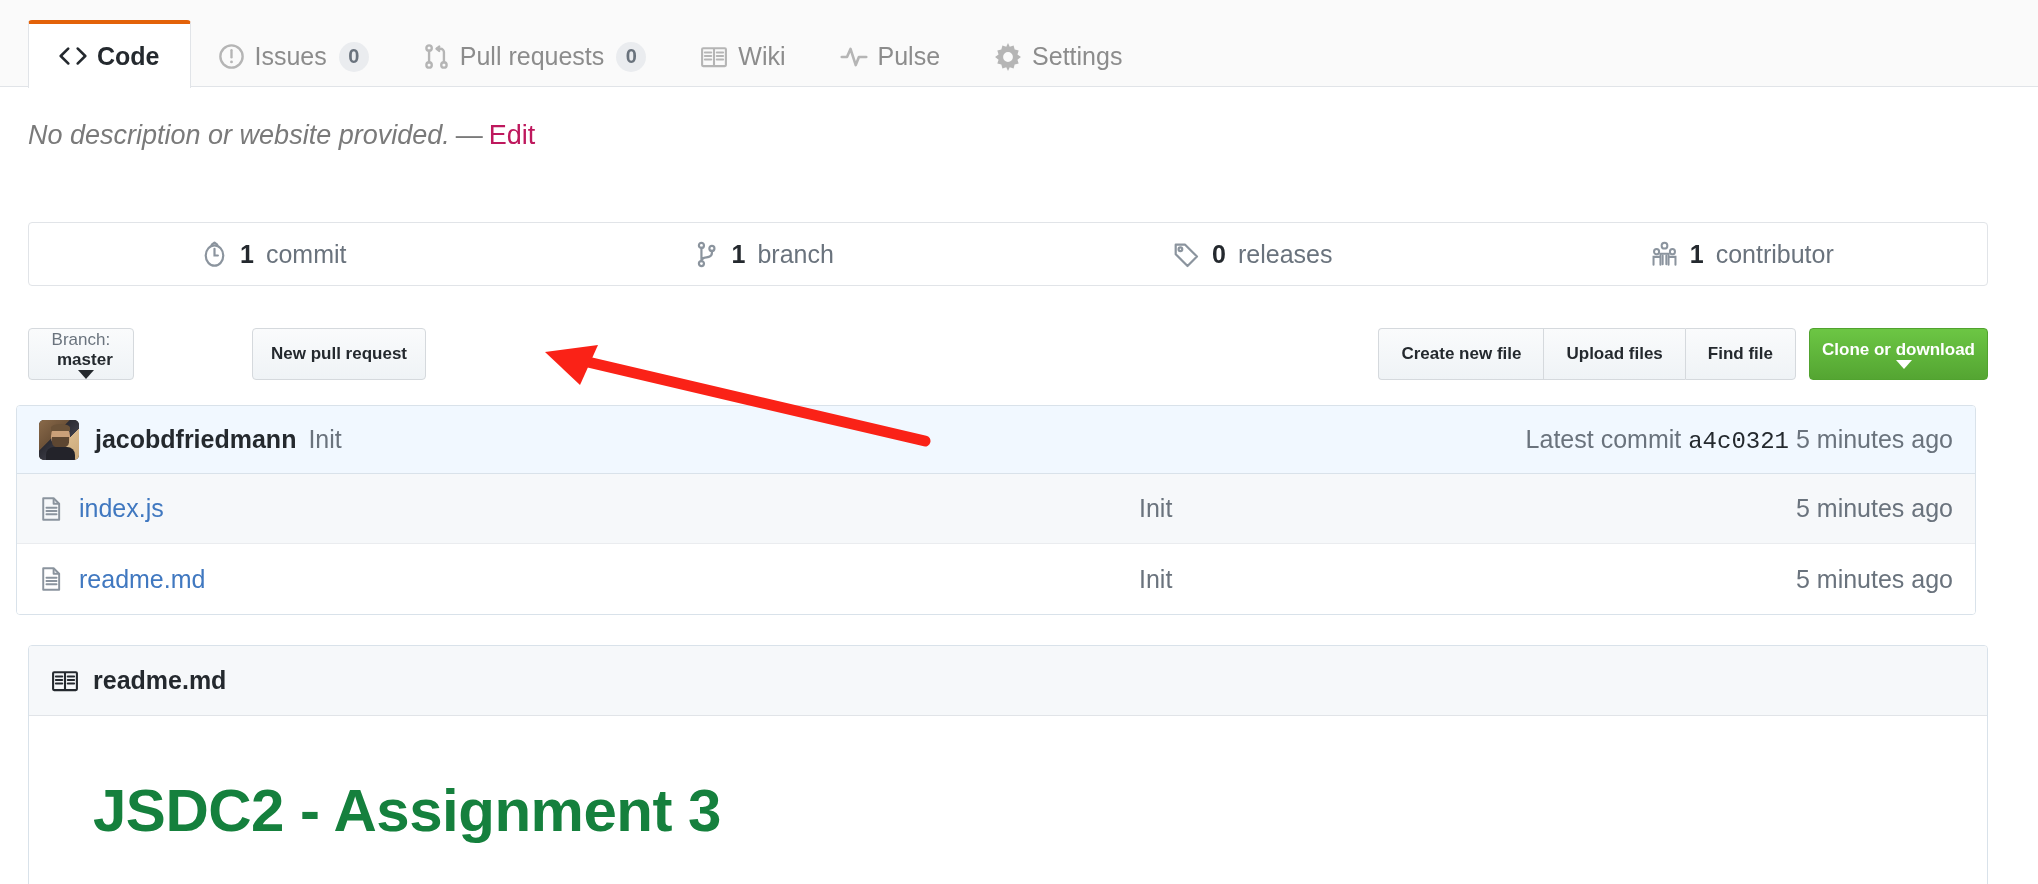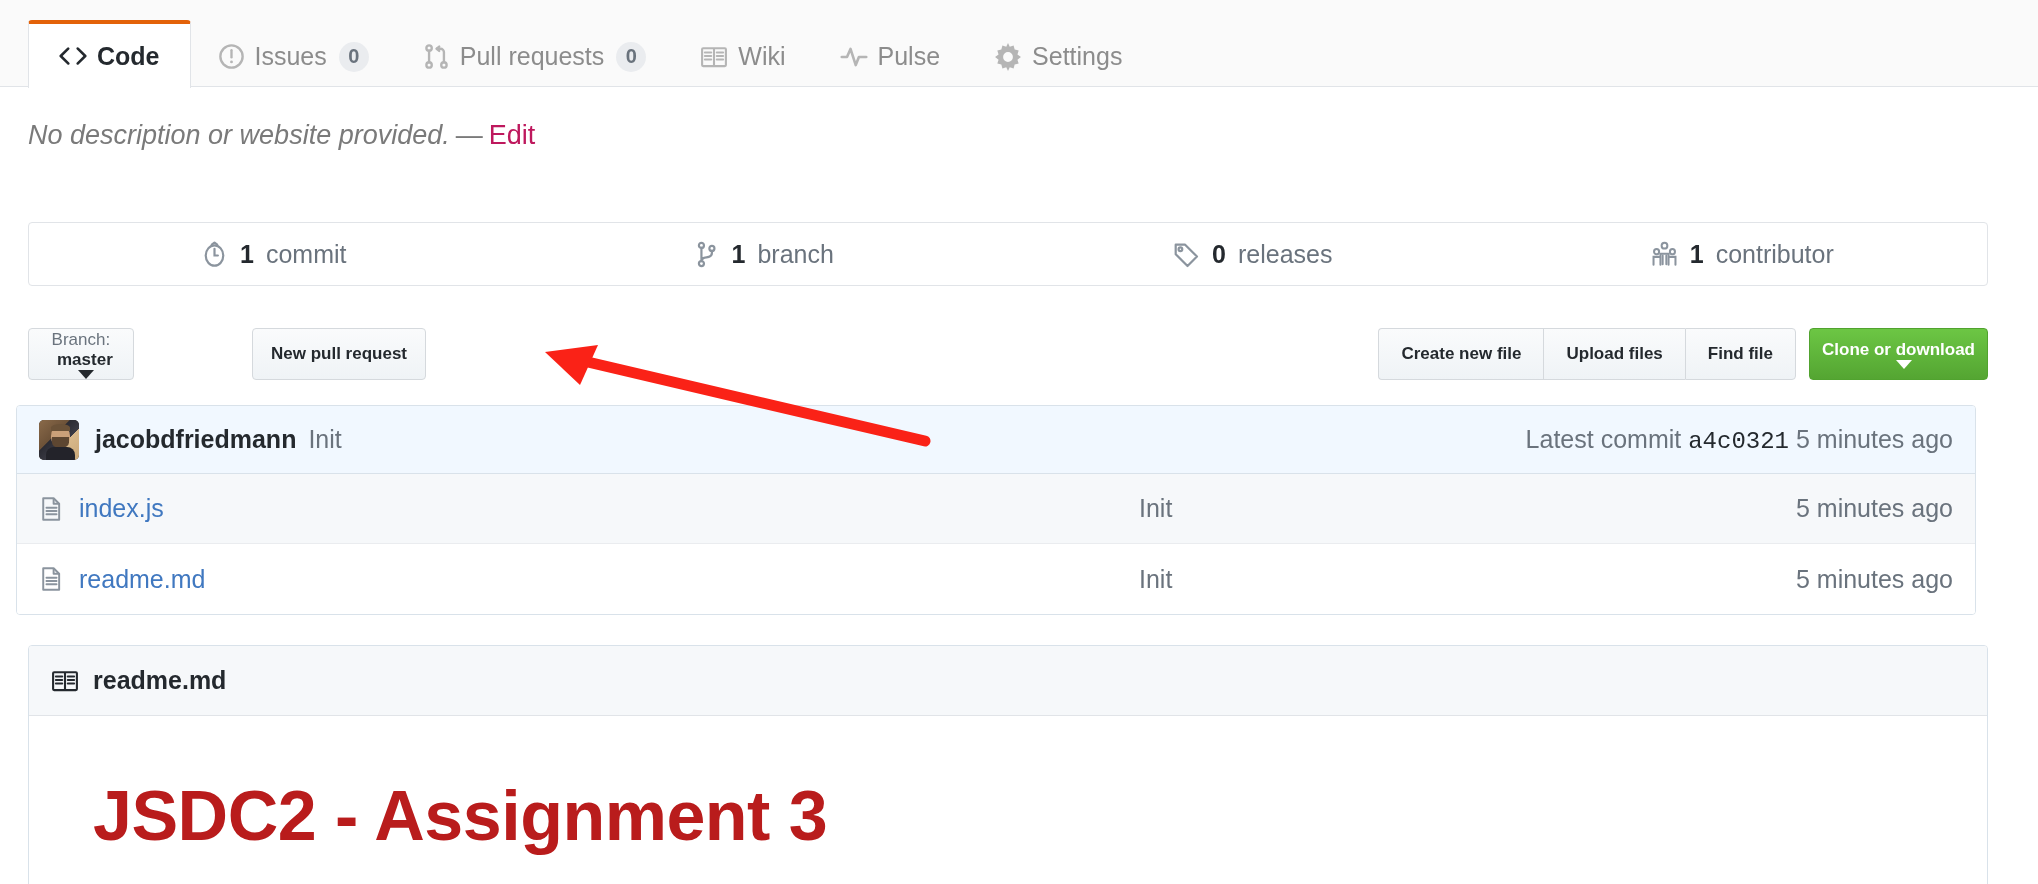--- a/index.html
+++ b/index.html
@@ -151,21 +151,21 @@
   }
   .readme-head {
     display: flex; align-items: center; gap: 14px;
     height: 70px; padding: 0 22px;
     background: #f6f8fa; border-bottom: 1px solid #e1e4e8;
     font-size: 25px; font-weight: 700; color: #24292e;
   }
   .readme-head .ico { color: #24292e; display: inline-flex; }
   .readme-body { padding: 60px 0 0 64px; }
   .readme-h1 {
-    font-size: 70px; font-weight: 700; color: #b91c1c; white-space: nowrap;
+    font-size: 60px; font-weight: 700; color: #15803d; white-space: nowrap;
     letter-spacing: -0.5px;
   }
 
   
   .annotation { position: absolute; left: 0; top: 0; width: 2038px; height: 884px; pointer-events: none; }
 </style>
 </head>
 <body>
 
 <div id="page">

